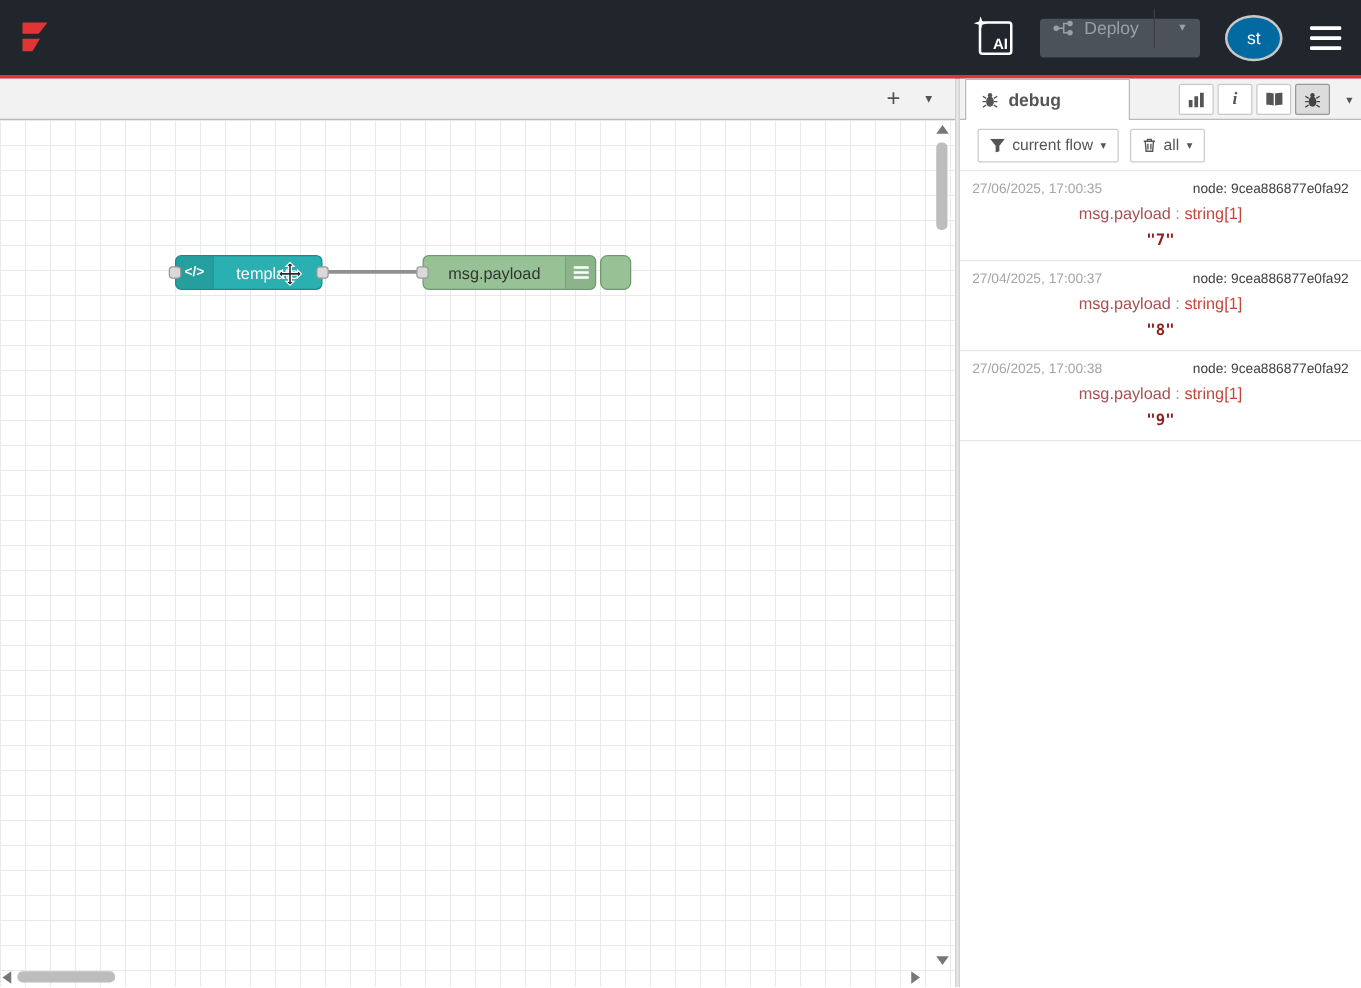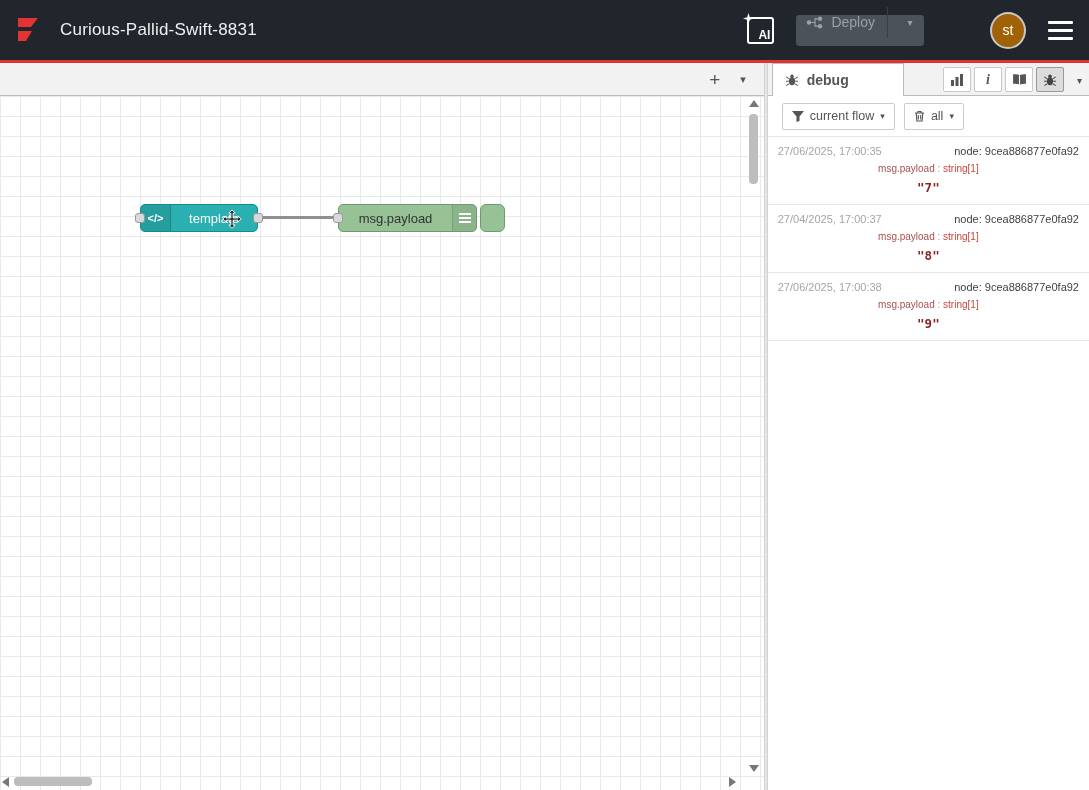--- a/index.html
+++ b/index.html
@@ -14,23 +14,23 @@
   .header-title { margin-left:12px; color:#f0f0f0; font-size:17px; letter-spacing:.2px; }
   .header-right { margin-left:auto; display:flex; align-items:center; gap:22px; }
   .ai-btn { position:relative; width:27px; height:27px; border:2px solid #fff; border-radius:3px; }
   .ai-btn .ai-label { position:absolute; bottom:0; right:2px; color:#fff; font-size:12px; font-weight:bold; }
   .ai-btn .ai-star { position:absolute; top:-6px; left:-6px; }
   .deploy-btn { display:flex; align-items:center; background:#4c525a; border-radius:3px;
                 height:31px; padding:0 0 16px 10px; color:#99a0a8; gap:8px; }
   .deploy-label { font-size:14px; }
   .deploy-divider { width:1px; height:31px; background:#3a3f46; margin-left:4px; }
   .deploy-caret { width:28px; text-align:center; font-size:10px; color:#99a0a8; }
-  .avatar { width:32px; height:33px; border-radius:50%; background:#a16207; color:#fff;
+  .avatar { width:42px; height:33px; border-radius:50%; background:#0369a1; color:#fff;
             display:flex; align-items:center; justify-content:center; font-size:14px;
-            box-shadow:0 0 0 2px rgba(230,230,230,.85);margin-left:46px; }
+            box-shadow:0 0 0 2px rgba(230,230,230,.85); }
   .menu-btn { display:flex; flex-direction:column; gap:5px; padding:4px 2px; }
   .menu-btn span { display:block; width:25px; height:3px; background:#fff; border-radius:1px; }
 
   
   .main { display:flex; height:727px; }
   .canvas-pane { width:775px; position:relative; background:#fff; }
   .splitter { width:4px; background:#e6e6e6; border-left:1px solid #d2d2d2; border-right:1px solid #d2d2d2; }
   .sidebar { width:326px; display:flex; flex-direction:column; background:#fff; }
 
   
@@ -98,40 +98,39 @@
                    gap:9px; padding:0 14px; background:#fff; }
   .tbtn { height:27px; border:1px solid #ccc; background:#fff; border-radius:2px;
           display:flex; align-items:center; gap:6px; padding:0 9px; font-size:12.5px; color:#555; }
   .tbtn .caret { font-size:9px; }
 
   .messages { flex:1; overflow:hidden; border-top:1px solid #e8e8e8;text-align:center; }
   .msg { padding:8px 10px 9px; border-bottom:1px solid #e8e8e8; }
   .msg-meta { display:flex; justify-content:space-between; align-items:baseline; font-size:11px; margin-bottom:6px; }
   .msg-time { color:#a5a5a5; }
   .msg-node { color:#3f3f3f; }
-  .msg-prop-line { font-size:10px; margin-bottom:6px; }
+  .msg-prop-line { font-size:13px; margin-bottom:6px; }
   .msg-prop-name { color:#a85050; }
   .msg-sep { color:#999; }
   .msg-type { color:#c4473c; }
   .msg-value { font-family:"DejaVu Sans Mono","Liberation Mono",monospace; font-size:12.5px;
                color:#8f1f1f; font-weight:bold; }
 </style>
 </head>
 <body>
 
 <div class="app">
 
   <div class="header">
     <div class="logo">
       <svg width="34" height="30" viewBox="0 0 34 30">
         <path d="M4 3h20l-7 9H4z" fill="#e23434"></path>
         <path d="M4 16h14l-6 10H4z" fill="#e23434"></path>
       </svg>
     </div>
-    <div class="header-title">Curious-Pallid-Swift-8831</div>
     <div class="header-right">
       <div class="ai-btn">
         <svg class="ai-star" width="11" height="11" viewBox="0 0 10 10">
           <path d="M5 0l1.2 3.8L10 5 6.2 6.2 5 10 3.8 6.2 0 5l3.8-1.2z" fill="#fff"></path>
         </svg>
         <span class="ai-label">AI</span>
       </div>
       <div class="deploy-btn">
         <svg width="17" height="13" viewBox="0 0 17 13">
           <circle cx="3" cy="6.5" r="2.2" fill="#99a0a8"></circle>

